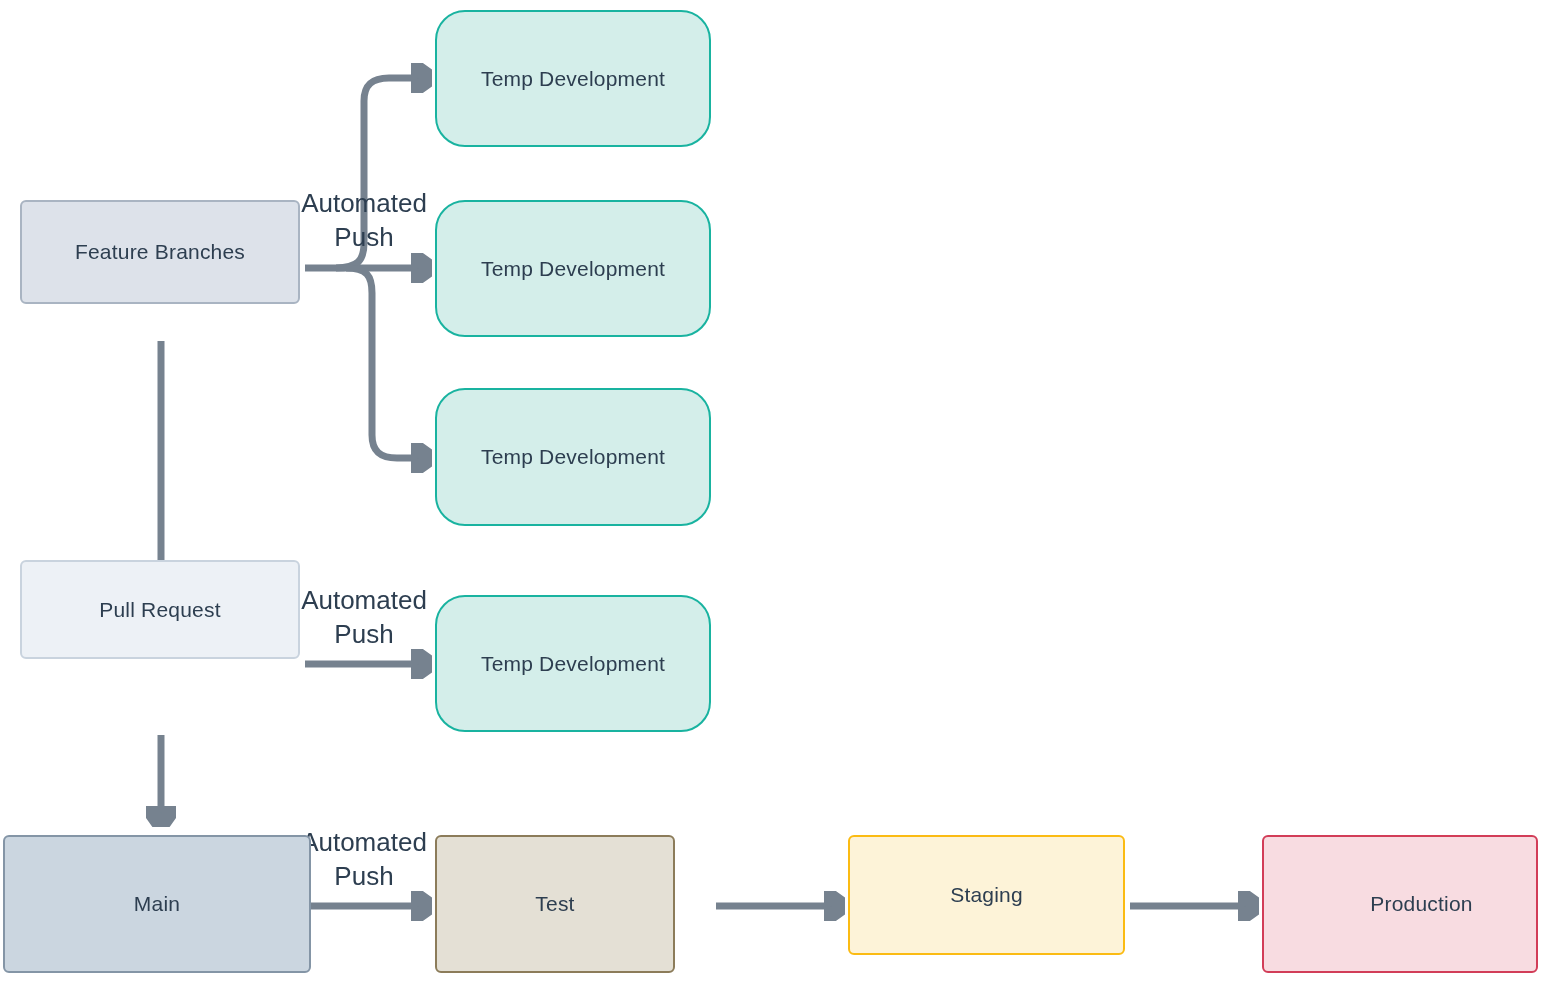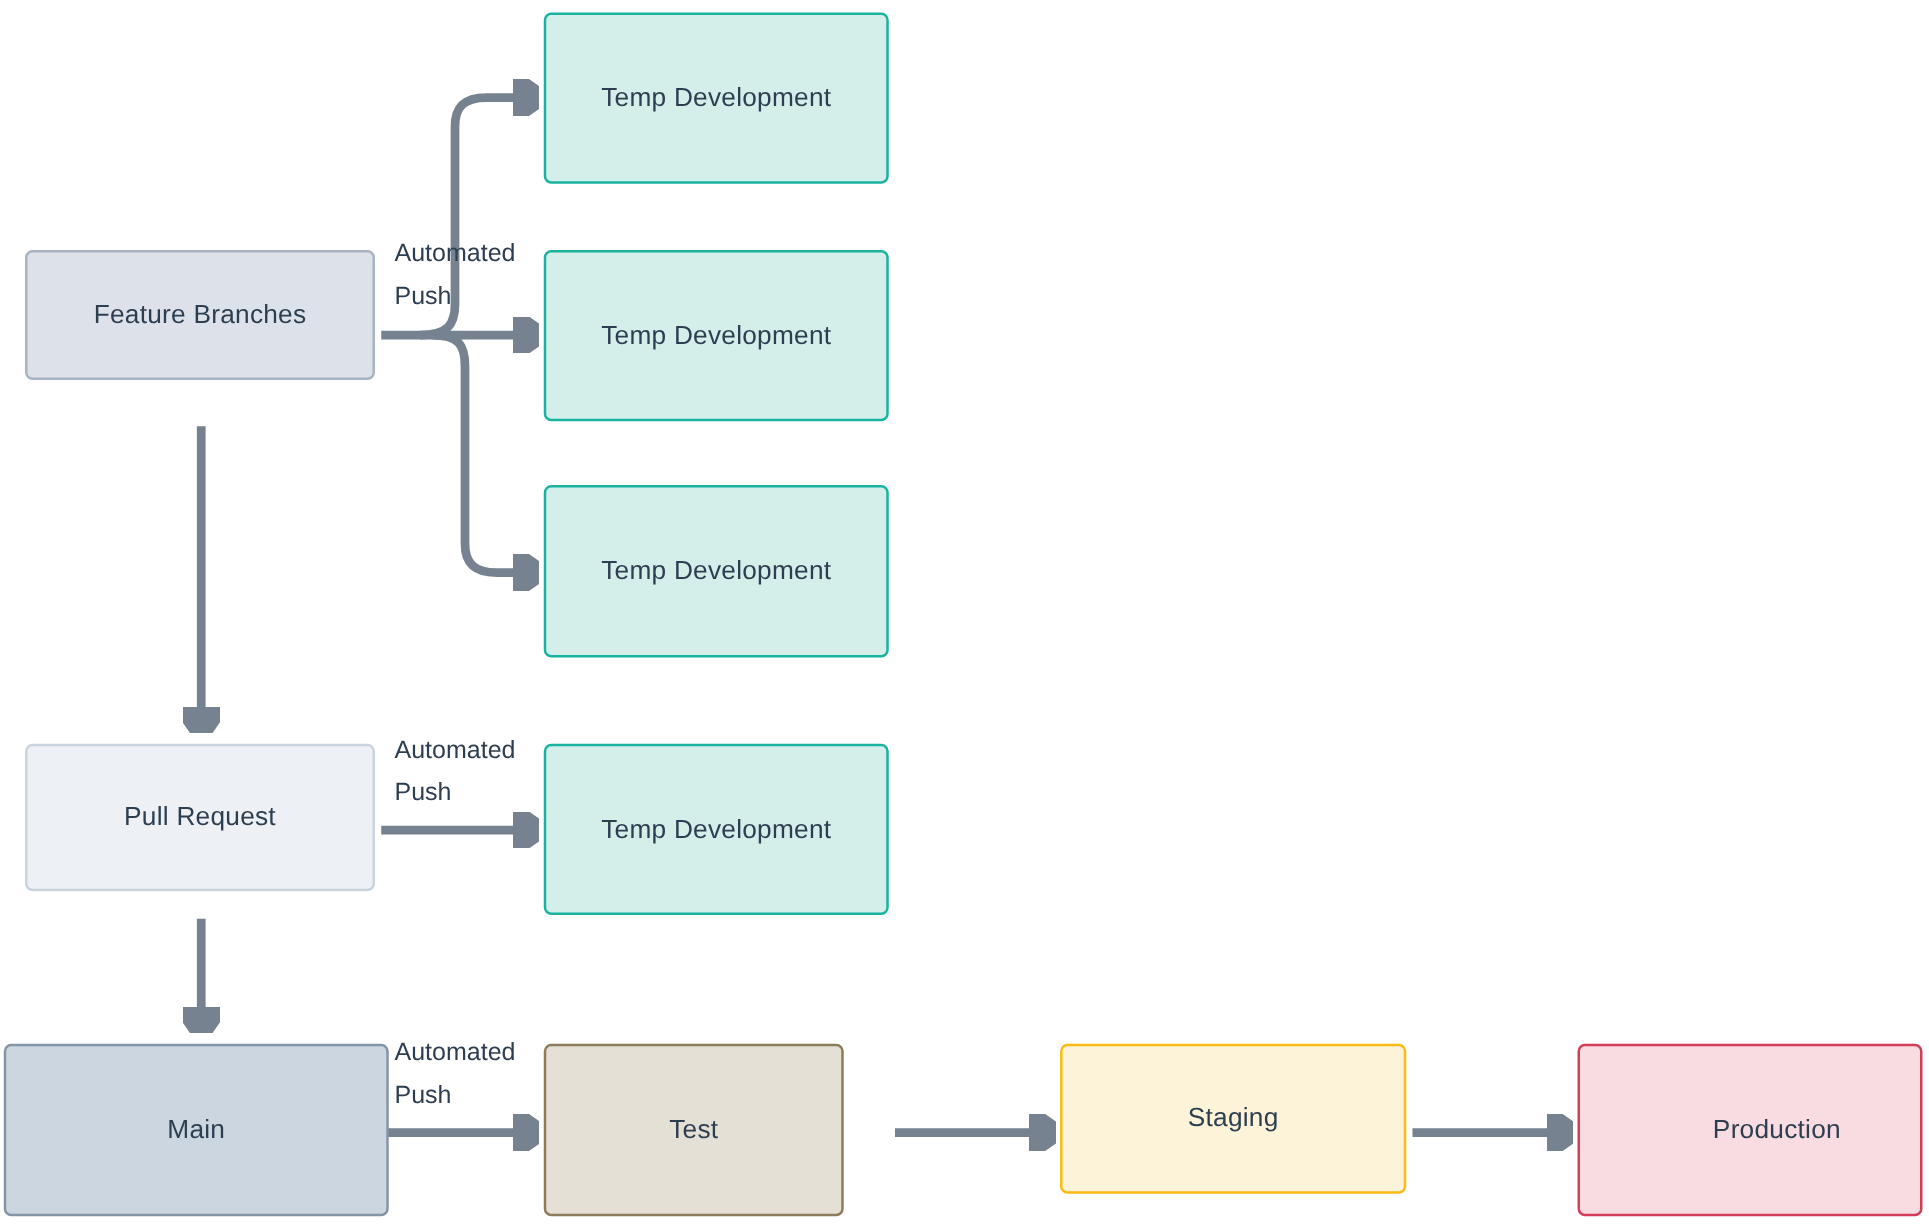--- a/index.html
+++ b/index.html
@@ -35,40 +35,40 @@
     align-items: center;
     justify-content: center;
     font-size: 21px;
     color: #2D3E50;
     letter-spacing: 0.2px;
     box-sizing: border-box;
   }
   .edge-label {
     position: absolute;
     transform: translateX(-50%);
-    text-align: left;
+    text-align: center;
     white-space: pre-line;
-    font-size: 20px;
+    font-size: 26px;
     line-height: 34px;
     color: #2D3E50;
   }
   
   .n-feature   { background: #DDE2EA; border-color: #A9B4C2; }
-  .n-temp      { background: #D4EEEA; border-color: #19B3A0; }
+  .n-temp      { background: #D4EEEA; border-color: #19B3A0; border-radius: 30px; }
   .n-pull      { background: #EDF1F6; border-color: #C9D3DE; }
   .n-main      { background: #CBD6E0; border-color: #8495A6; }
   .n-test      { background: #E4E0D5; border-color: #8C7C5A; }
   .n-staging   { background: #FDF3D8; border-color: #FBBB13; }
   .n-prod      { background: #F8DCE1; border-color: #D23D58; padding-left: 43px; }
 
   #n-fb      { left: 20px;   top: 200px; width: 280px; height: 104px; }
   #n-td1     { left: 435px;  top: 10px;  width: 276px; height: 137px; }
   #n-td2     { left: 435px;  top: 200px; width: 276px; height: 137px; }
   #n-td3     { left: 435px;  top: 388px; width: 276px; height: 138px; }
-  #n-pr      { left: 20px;   top: 595px; width: 280px; height: 118px; }
+  #n-pr      { left: 20px;   top: 560px; width: 280px; height: 99px; }
   #n-td4     { left: 435px;  top: 595px; width: 276px; height: 137px; }
   #n-main    { left: 3px;   top: 835px; width: 308px; height: 138px; text-align: center; }
   #n-test    { left: 435px;  top: 835px; width: 240px; height: 138px; }
   #n-staging { left: 848px;  top: 835px; width: 277px; height: 120px; }
   #n-prod    { left: 1262px; top: 835px; width: 276px; height: 138px; }
 
   #lbl1 { left: 364px; top: 186px; }
   #lbl2 { left: 364px; top: 583px; }
   #lbl3 { left: 364px; top: 825px; }
 </style>

